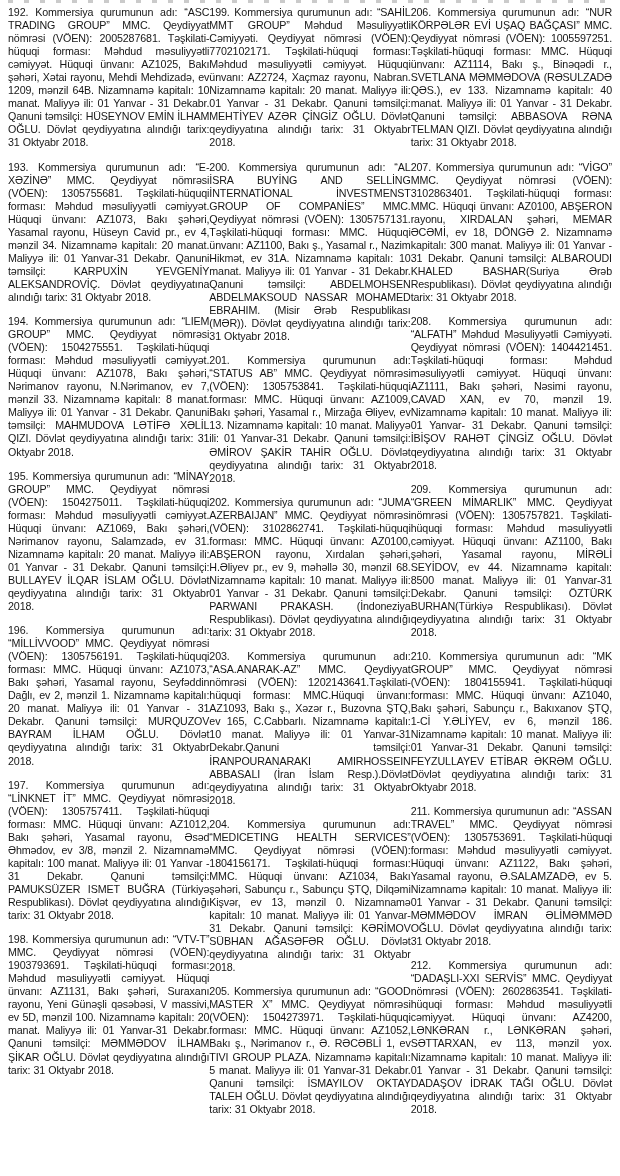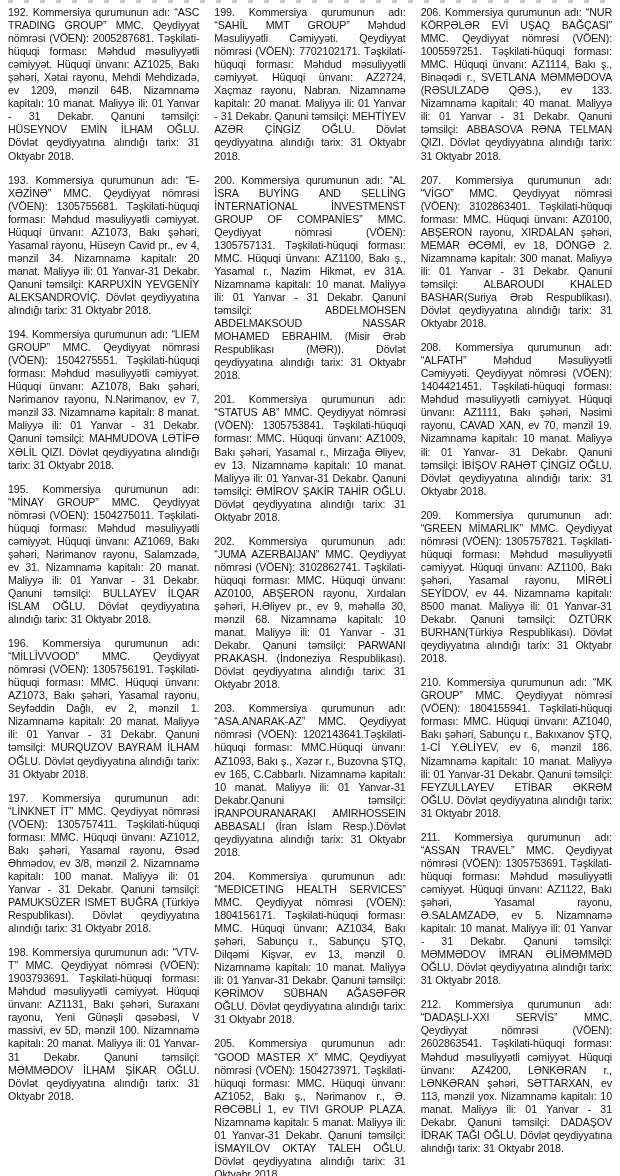--- a/index.html
+++ b/index.html
@@ -19,21 +19,20 @@
   }
   .crop-artifact {
     position: absolute;
     top: 0; left: 8px; right: 8px;
     height: 3px;
     background: repeating-linear-gradient(90deg, #8a8a8a 0 5px, transparent 5px 16px);
     opacity: 0.45;
   }
   .cols {
     display: flex;
-    gap: 15px;
     width: 100%;
     height: 100%;
   }
   .col {
     flex: 1 1 0;
     min-width: 0;
   }
   .entry {
     font-size: 10.7px;
     line-height: 13.05px;

